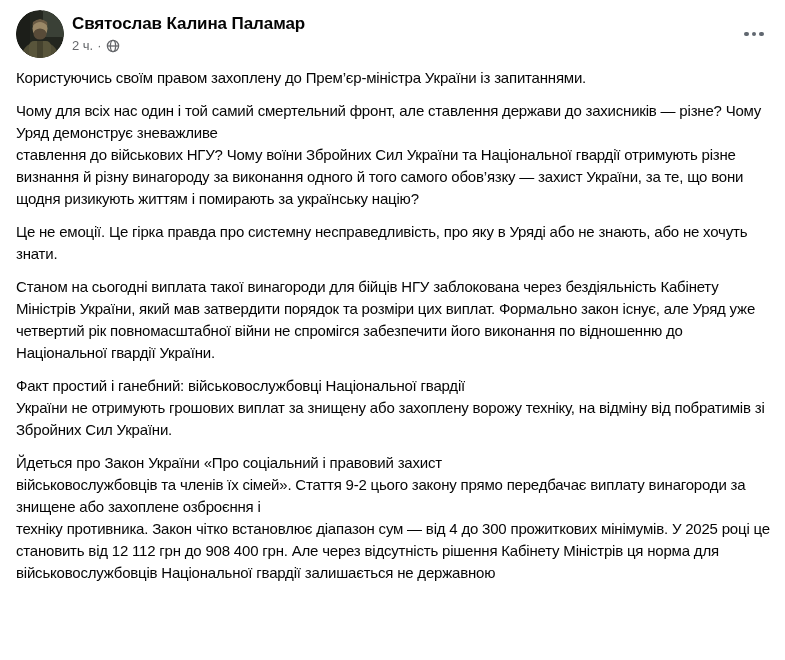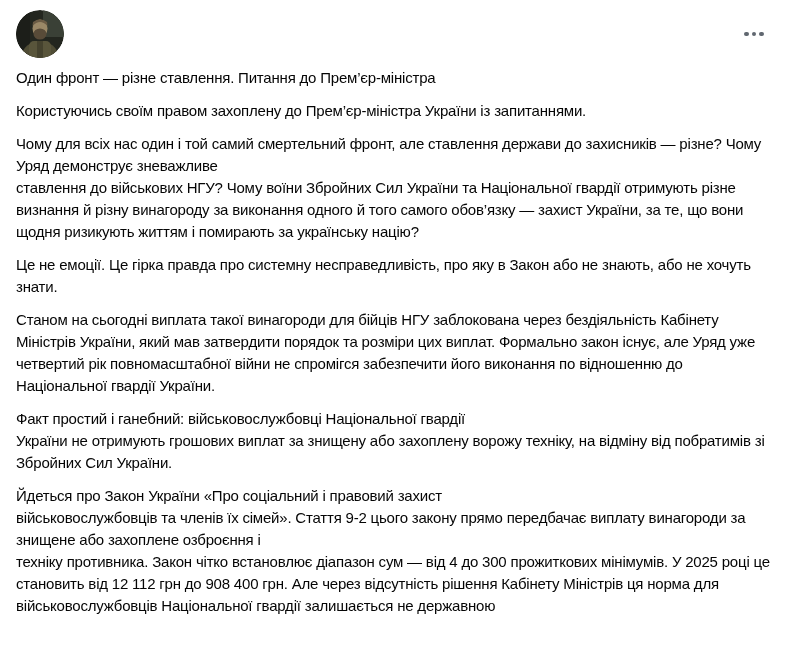--- a/index.html
+++ b/index.html
@@ -117,37 +117,50 @@
           <ellipse cx="24" cy="46" rx="18" ry="15" fill="#4f4c35"></ellipse>
           <rect x="13" y="31" width="22" height="17" rx="5" fill="#59553b"></rect>
           <rect x="21" y="31" width="6" height="17" fill="#45422e"></rect>
           <ellipse cx="24" cy="18.5" rx="7.5" ry="9" fill="#9a8867"></ellipse>
           <ellipse cx="24" cy="24" rx="6.5" ry="5.5" fill="#584b38"></ellipse>
           <path d="M16.5 16 Q24 8 31.5 16 L31 12 Q24 6.5 17 12 Z" fill="#6b5c45"></path>
         </g>
       </svg>
     </div>
 
+    <div class="header-info">
+      <div class="author-name">Святослав Калина Паламар</div>
+      <div class="meta-row">
+        <span>2 ч.</span>
+        <span class="sep">·</span>
+        <span class="globe-icon">
+          <svg width="14" height="14" viewBox="0 0 14 14" fill="none" stroke="#65676b" stroke-width="1.3">
+            <circle cx="7" cy="7" r="5.6"></circle>
+            <ellipse cx="7" cy="7" rx="2.6" ry="5.6"></ellipse>
+            <line x1="1.4" y1="7" x2="12.6" y2="7"></line>
+          </svg>
+        </span>
+      </div>
+    </div>
 
     <div class="more-button" title="">
       <div class="dots">
         <span></span>
           <span></span>
           <span></span>
       </div>
     </div>
 
   </div>
 
   <div class="post-text">
-      <div class="para">Один фронт — різне ставлення. Питання до Прем’єр-міністра</div>
       <div class="para">Користуючись своїм правом захоплену до Прем’єр-міністра України із запитаннями.</div>
       <div class="para">Чому для всіх нас один і той самий смертельний фронт, але ставлення держави до захисників — різне? Чому Уряд демонструє зневажливе
 ставлення до військових НГУ? Чому воїни Збройних Сил України та Національної гвардії отримують різне визнання й різну винагороду за виконання одного й того самого обов’язку — захист України, за те, що вони щодня ризикують життям і помирають за українську націю?</div>
-      <div class="para">Це не емоції. Це гірка правда про системну несправедливість, про яку в Закон або не знають, або не хочуть знати.</div>
+      <div class="para">Це не емоції. Це гірка правда про системну несправедливість, про яку в Уряді або не знають, або не хочуть знати.</div>
       <div class="para">Станом на сьогодні виплата такої винагороди для бійців НГУ заблокована через бездіяльність Кабінету Міністрів України, який мав затвердити порядок та розміри цих виплат. Формально закон існує, але Уряд уже
 четвертий рік повномасштабної війни не спромігся забезпечити його виконання по відношенню до Національної гвардії України.</div>
       <div class="para">Факт простий і ганебний: військовослужбовці Національної гвардії
 України не отримують грошових виплат за знищену або захоплену ворожу техніку, на відміну від побратимів зі Збройних Сил України.</div>
       <div class="para">Йдеться про Закон України «Про соціальний і правовий захист
 військовослужбовців та членів їх сімей». Стаття 9-2 цього закону прямо передбачає виплату винагороди за знищене або захоплене озброєння і
 техніку противника. Закон чітко встановлює діапазон сум — від 4 до 300 прожиткових мінімумів. У 2025 році це становить від 12 112 грн до 908 400 грн. Але через відсутність рішення Кабінету Міністрів ця норма для
 військовослужбовців Національної гвардії залишається не державною</div>
     </div>
 

